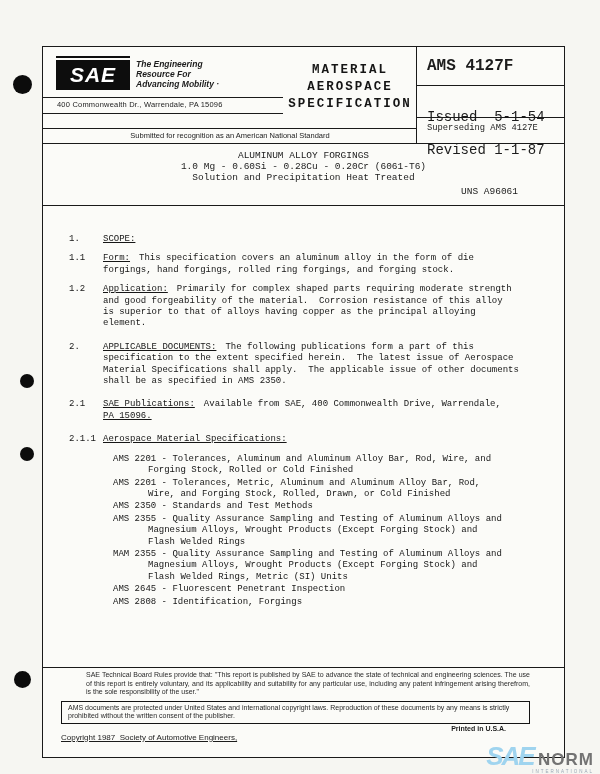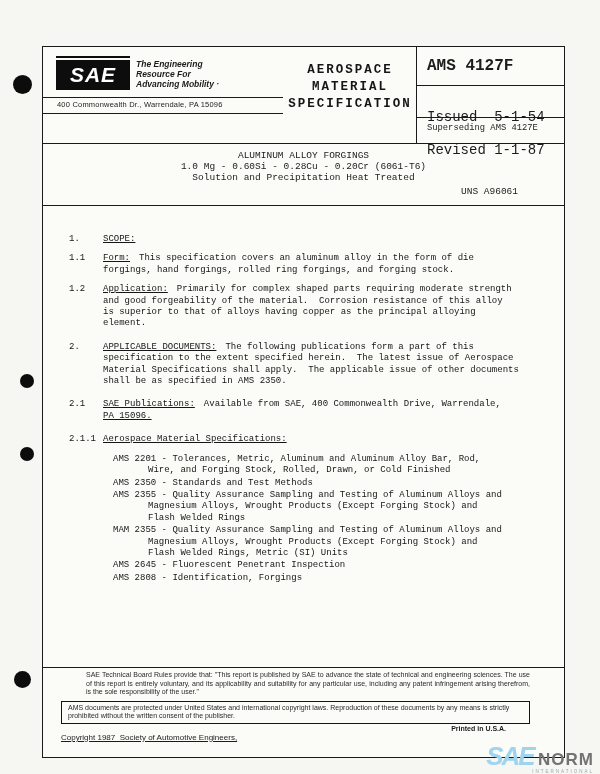--- a/index.html
+++ b/index.html
@@ -124,26 +124,27 @@
             <div>Resource For</div>
             <div>Advancing Mobility ·</div>
           </div>
         </div>
         <div class="addr-rule"></div>
         <div class="address">400 Commonwealth Dr., Warrendale, PA 15096</div>
         <div class="addr-rule"></div>
       </div>
       <div class="header-center">
         <div class="doc-type">
+          <div>MATERIAL</div>
           <div>AEROSPACE</div>
-          <div>MATERIAL</div>
           <div>SPECIFICATION</div>
         </div>
       </div>
     </div>
+    <div class="ansi-strip">Submitted for recognition as an American National Standard</div>
     <div class="header-right">
       <div class="hr-cell cell-docnum">AMS 4127F</div>
       <div class="hr-cell cell-issued">
         <div>Issued  5-1-54</div>
         <div>Revised 1-1-87</div>
       </div>
       <div class="hr-cell cell-superseding">Superseding AMS 4127E</div>
     </div>
   </div>
 
@@ -188,20 +189,22 @@
       <div class="ptext"><span class="plabel">SAE Publications:</span><span>Available from SAE, 400 Commonwealth Drive, Warrendale,
 </span><span class="ul2">PA 15096.</span></div>
     </div>
 
     <div class="para gap-lg">
       <span class="pnum">2.1.1</span>
       <div class="ptext"><span class="plabel">Aerospace Material Specifications:</span><span></span></div>
     </div>
 
     <div class="pubs">
+      <div class="pub"><span>AMS 2201</span><span> - </span><span>Tolerances, Aluminum and Aluminum Alloy Bar, Rod, Wire, and
+Forging Stock, Rolled or Cold Finished</span></div>
       <div class="pub"><span>AMS 2201</span><span> - </span><span>Tolerances, Metric, Aluminum and Aluminum Alloy Bar, Rod,
 Wire, and Forging Stock, Rolled, Drawn, or Cold Finished</span></div>
       <div class="pub"><span>AMS 2350</span><span> - </span><span>Standards and Test Methods</span></div>
       <div class="pub"><span>AMS 2355</span><span> - </span><span>Quality Assurance Sampling and Testing of Aluminum Alloys and
 Magnesium Alloys, Wrought Products (Except Forging Stock) and
 Flash Welded Rings</span></div>
       <div class="pub"><span>MAM 2355</span><span> - </span><span>Quality Assurance Sampling and Testing of Aluminum Alloys and
 Magnesium Alloys, Wrought Products (Except Forging Stock) and
 Flash Welded Rings, Metric (SI) Units</span></div>
       <div class="pub"><span>AMS 2645</span><span> - </span><span>Fluorescent Penetrant Inspection</span></div>

